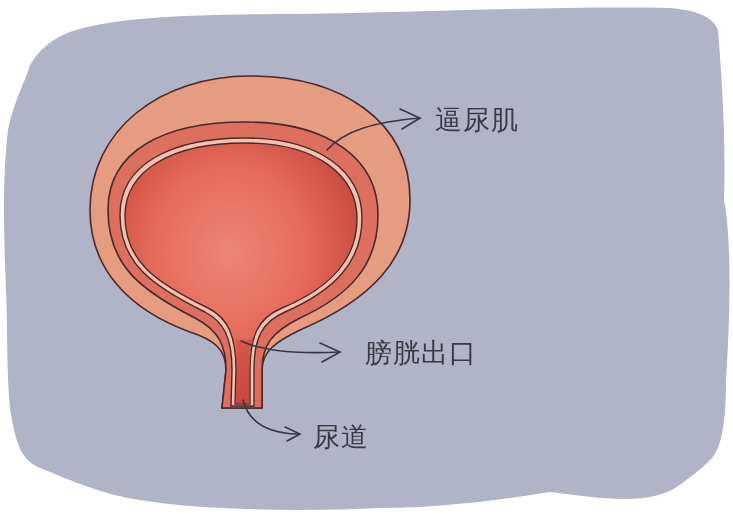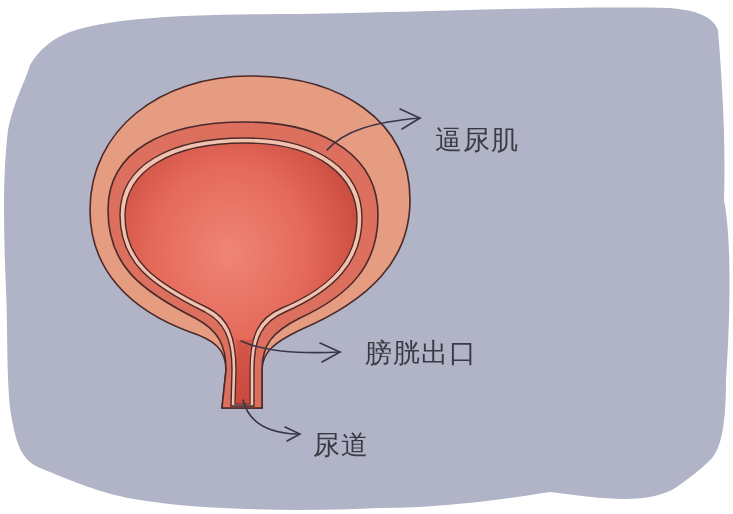--- a/index.html
+++ b/index.html
@@ -22,23 +22,23 @@
       height: 514px;
     }
     .label {
       position: absolute;
       color: #3b3a44;
       font-size: 27px;
       letter-spacing: 1px;
       white-space: nowrap;
       line-height: 1;
     }
-    #label-detrusor { left: 435px; top: 106px; margin-top: 20px; }
+    #label-detrusor { left: 435px; top: 106px; }
     #label-outlet { left: 365px; top: 339px; }
-    #label-urethra { left: 313px; top: 423px; margin-top: 8px; }
+    #label-urethra { left: 313px; top: 423px; }
   </style>
 </head>
 <body>
 
 <svg id="canvas" viewBox="0 0 733 514" xmlns="http://www.w3.org/2000/svg">
   <defs>
     <radialGradient id="lumenGrad" cx="0.45" cy="0.42" r="0.6">
       <stop offset="0" stop-color="#ef8577"></stop>
       <stop offset="0.55" stop-color="#e56a5a"></stop>
       <stop offset="1" stop-color="#c84a3e"></stop>

